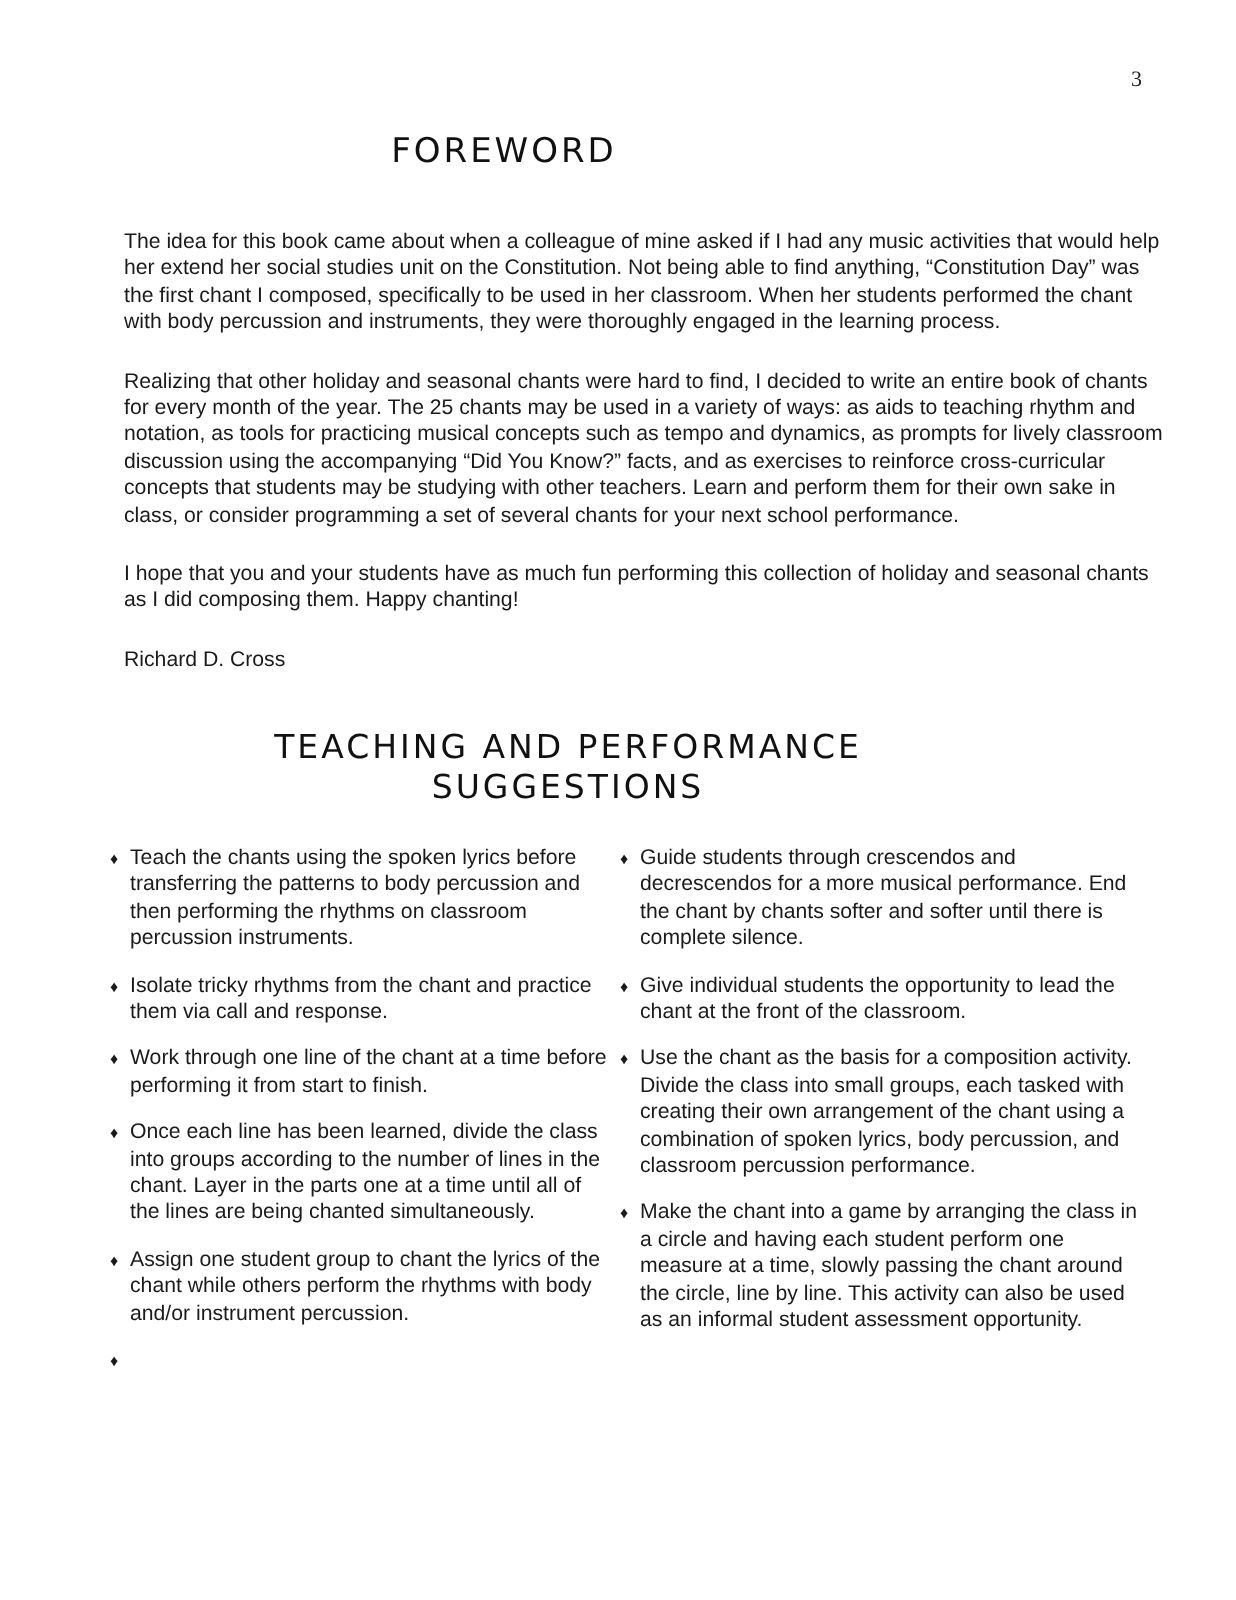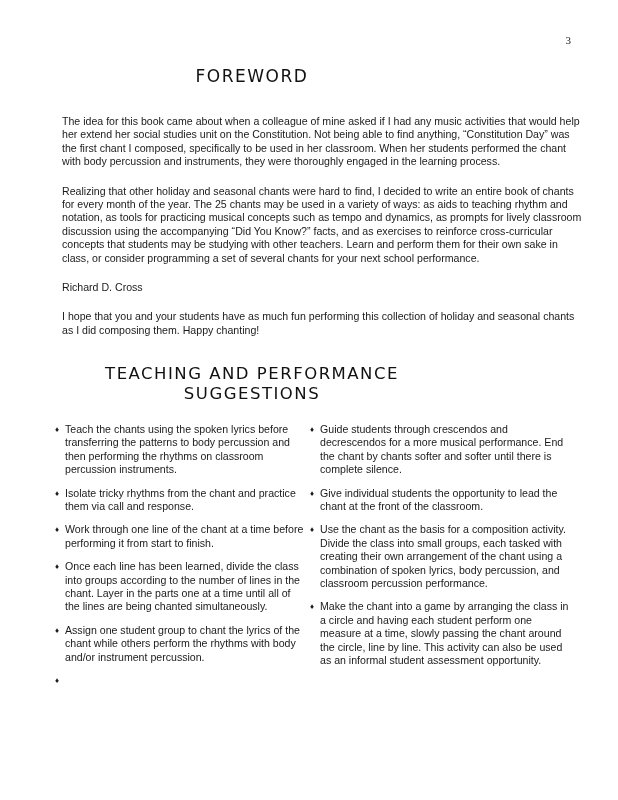--- a/index.html
+++ b/index.html
@@ -46,20 +46,21 @@
     font-size: 10.6px;
     line-height: 13.4px;
   }
   .foreword-body p {
     margin: 16px 0 9px 0;
   }
   .suggestions-title {
     top: 364px;
     font-size: 16.5px;
     line-height: 20px;
+    margin-left: 32px;
   }
   .col {
     position: absolute;
     top: 423px;
     font-size: 10.6px;
     line-height: 13.4px;
   }
   .col-left { left: 55px; width: 250px; }
   .col-right { left: 310px; width: 262px; }
   .bullet-item {
@@ -79,22 +80,22 @@
 
 <div>
 
   <div class="page-number">3</div>
 
   <h1 class="heading foreword-title">FOREWORD</h1>
 
   <div class="foreword-body">
     <p>The idea for this book came about when a colleague of mine asked if I had any music activities that would help her extend her social studies unit on the Constitution. Not being able to find anything, “Constitution Day” was the first chant I composed, specifically to be used in her classroom. When her students performed the chant with body percussion and instruments, they were thoroughly engaged in the learning process.</p>
     <p>Realizing that other holiday and seasonal chants were hard to find, I decided to write an entire book of chants for every month of the year. The 25 chants may be used in a variety of ways: as aids to teaching rhythm and notation, as tools for practicing musical concepts such as tempo and dynamics, as prompts for lively classroom discussion using the accompanying “Did You Know?” facts, and as exercises to reinforce cross-curricular concepts that students may be studying with other teachers. Learn and perform them for their own sake in class, or consider programming a set of several chants for your next school performance.</p>
+    <p>I hope that you and your students have as much fun performing this collection of holiday and seasonal chants as I did composing them. Happy chanting!</p>
     <p>Richard D. Cross</p>
-    <p>I hope that you and your students have as much fun performing this collection of holiday and seasonal chants as I did composing them. Happy chanting!</p>
   </div>
 
   <h2 class="heading suggestions-title">
     <span>TEACHING AND PERFORMANCE</span><br>
     <span>SUGGESTIONS</span>
   </h2>
 
   <div class="col col-left">
     <div class="bullet-item">
       <span class="bullet">♦</span>

